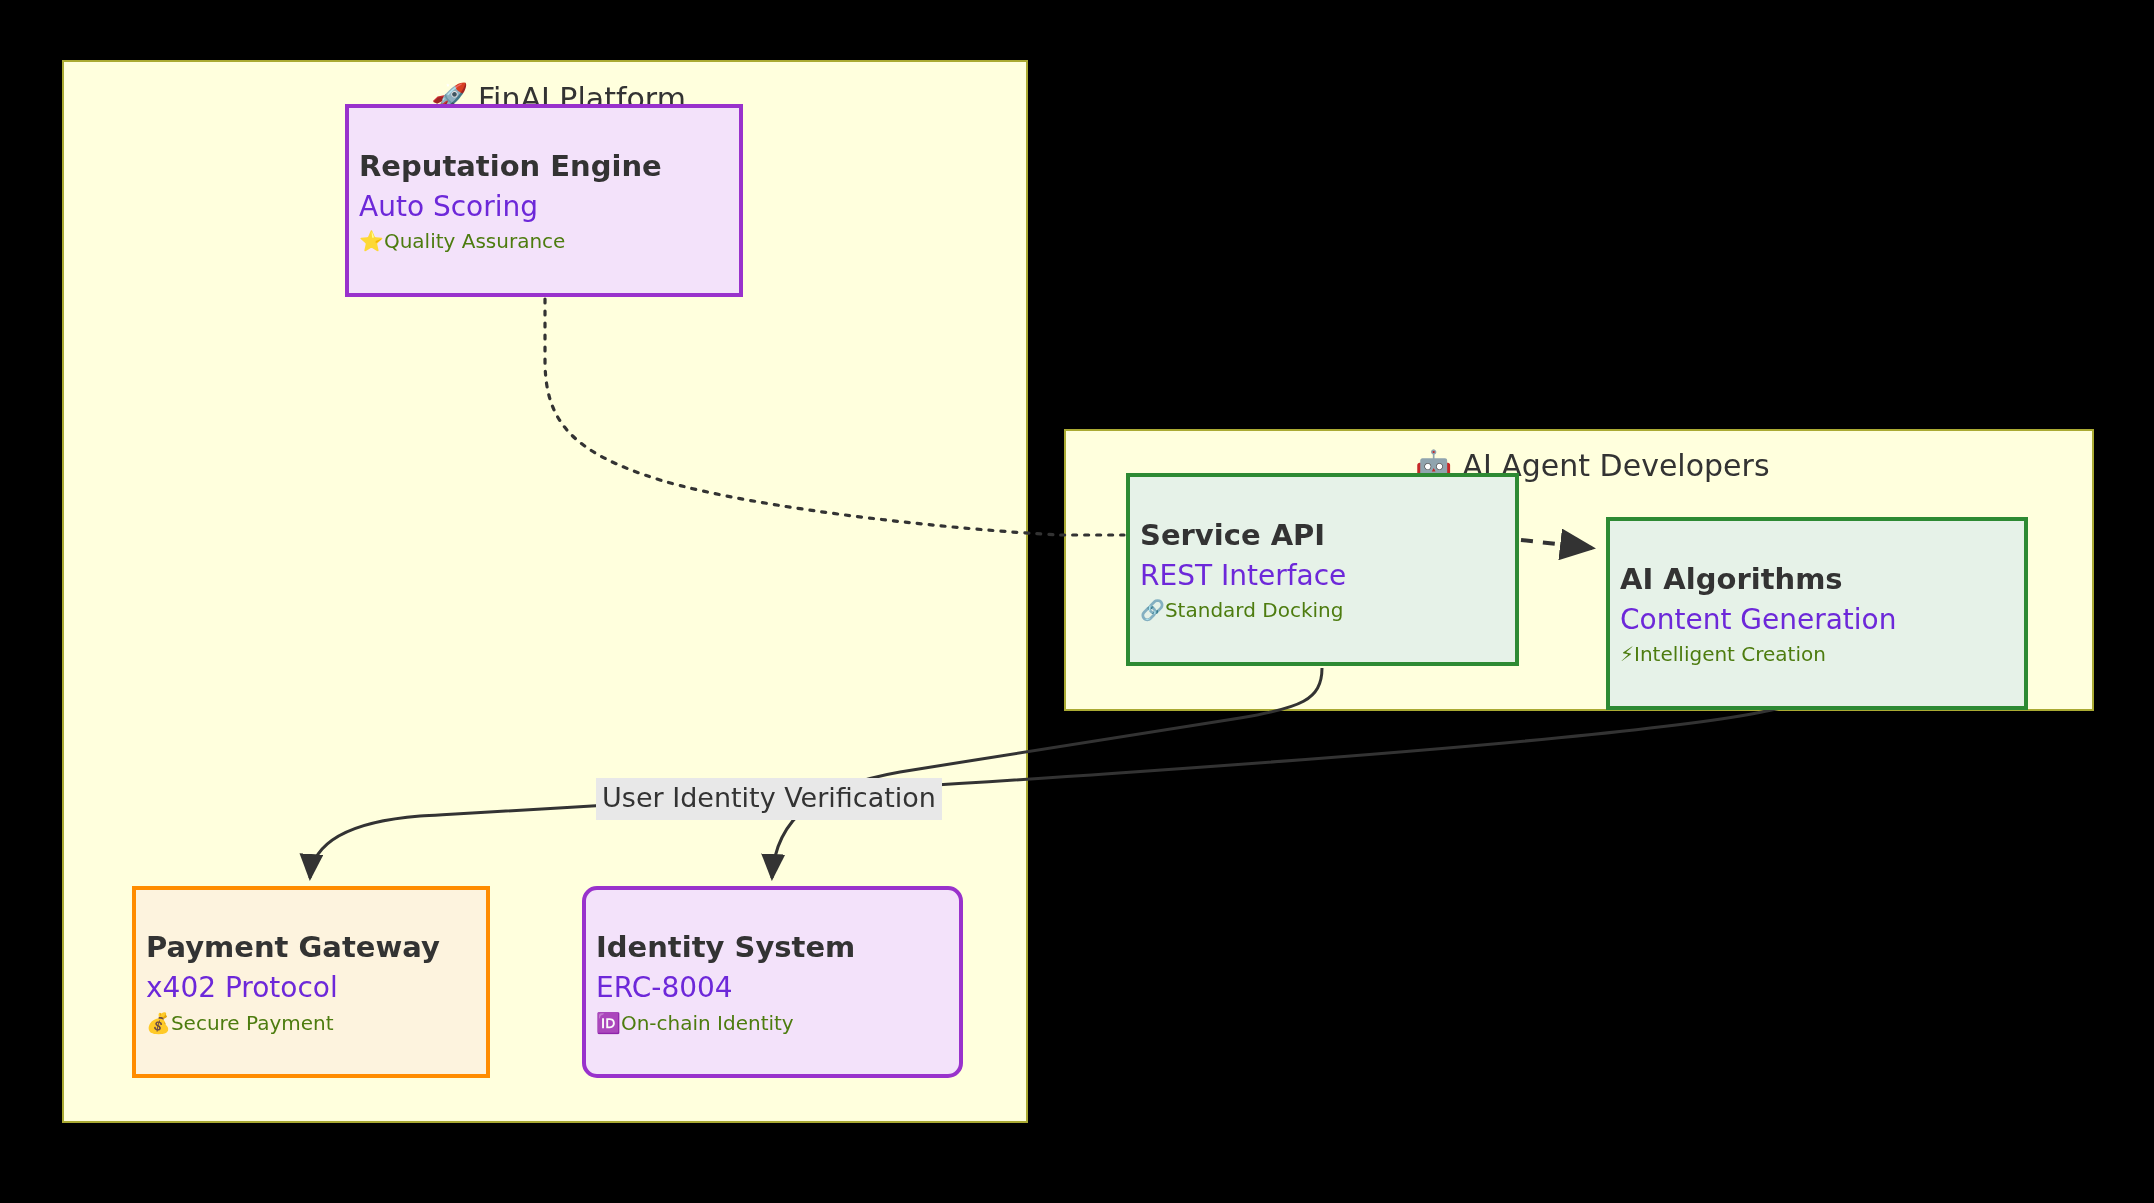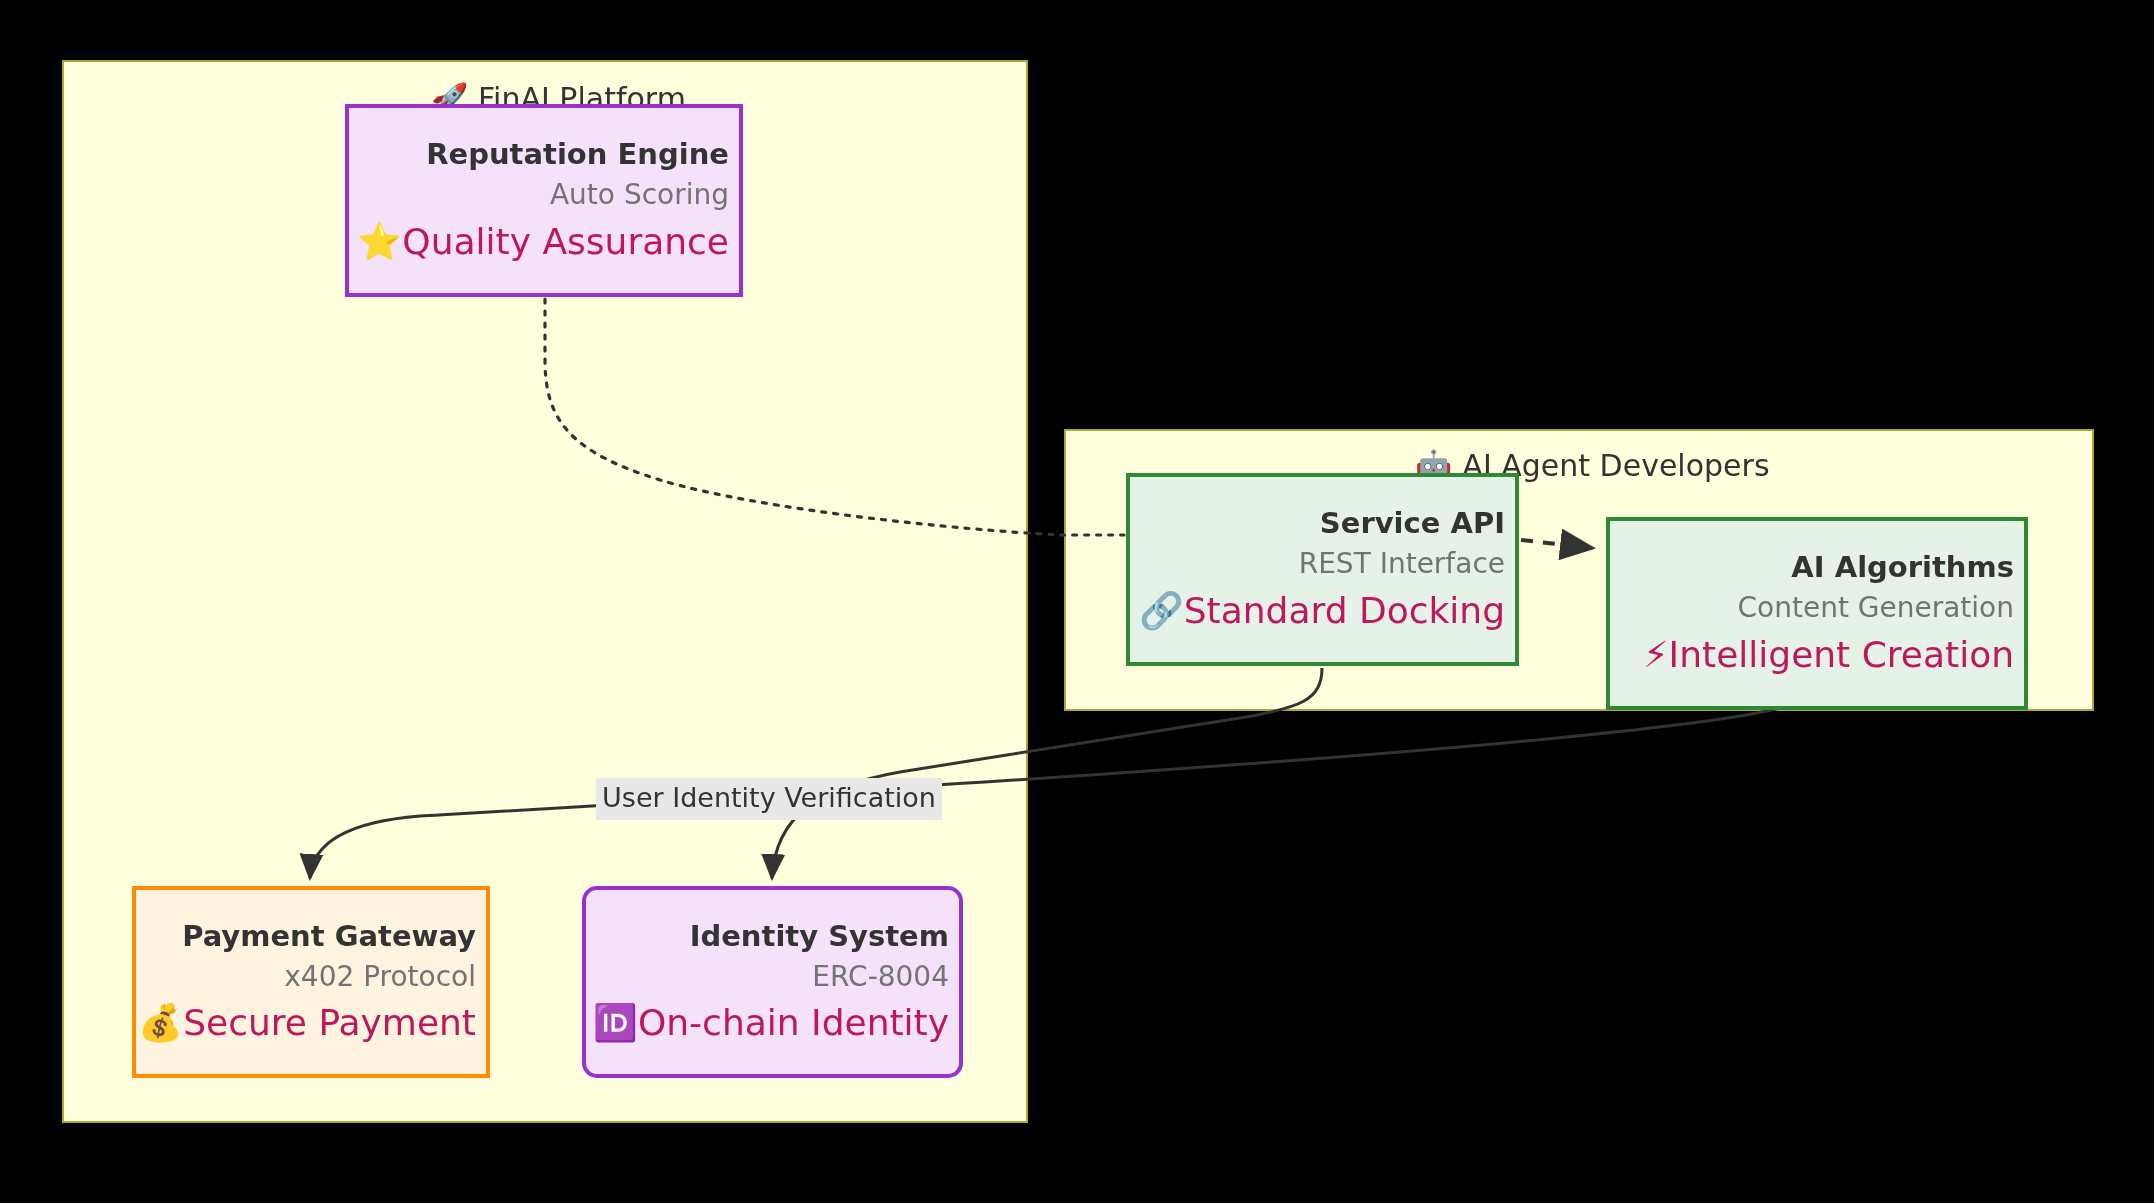--- a/index.html
+++ b/index.html
@@ -33,41 +33,41 @@
     font-size: 30px;
     line-height: 1.1;
     white-space: nowrap;
     padding-left: 27px;
   }
   .node {
     position: absolute;
     box-sizing: border-box;
     display: flex;
     flex-direction: column;
-    align-items: flex-end;
+    align-items: flex-start;
     justify-content: center;
     border-width: 4px;
     border-style: solid;
     text-align: center;
     padding: 6px 10px;
   }
   .node-title {
     font-weight: bold;
     font-size: 29px;
     color: #333333;
     line-height: 1.45;
   }
   .node-sub {
     font-size: 28px;
-    color: #737373;
+    color: #6d28d9;
     line-height: 1.45;
   }
   .node-tag {
-    font-size: 36px;
-    color: #be185d;
+    font-size: 20px;
+    color: #4d7c0f;
     line-height: 1.45;
     white-space: nowrap;
   }
   .node-tag .emoji { margin-right: 0px; }
   .edge-label {
     position: absolute;
     background: #e8e8e8;
     color: #333333;
     font-size: 27px;
     line-height: 1.32;

